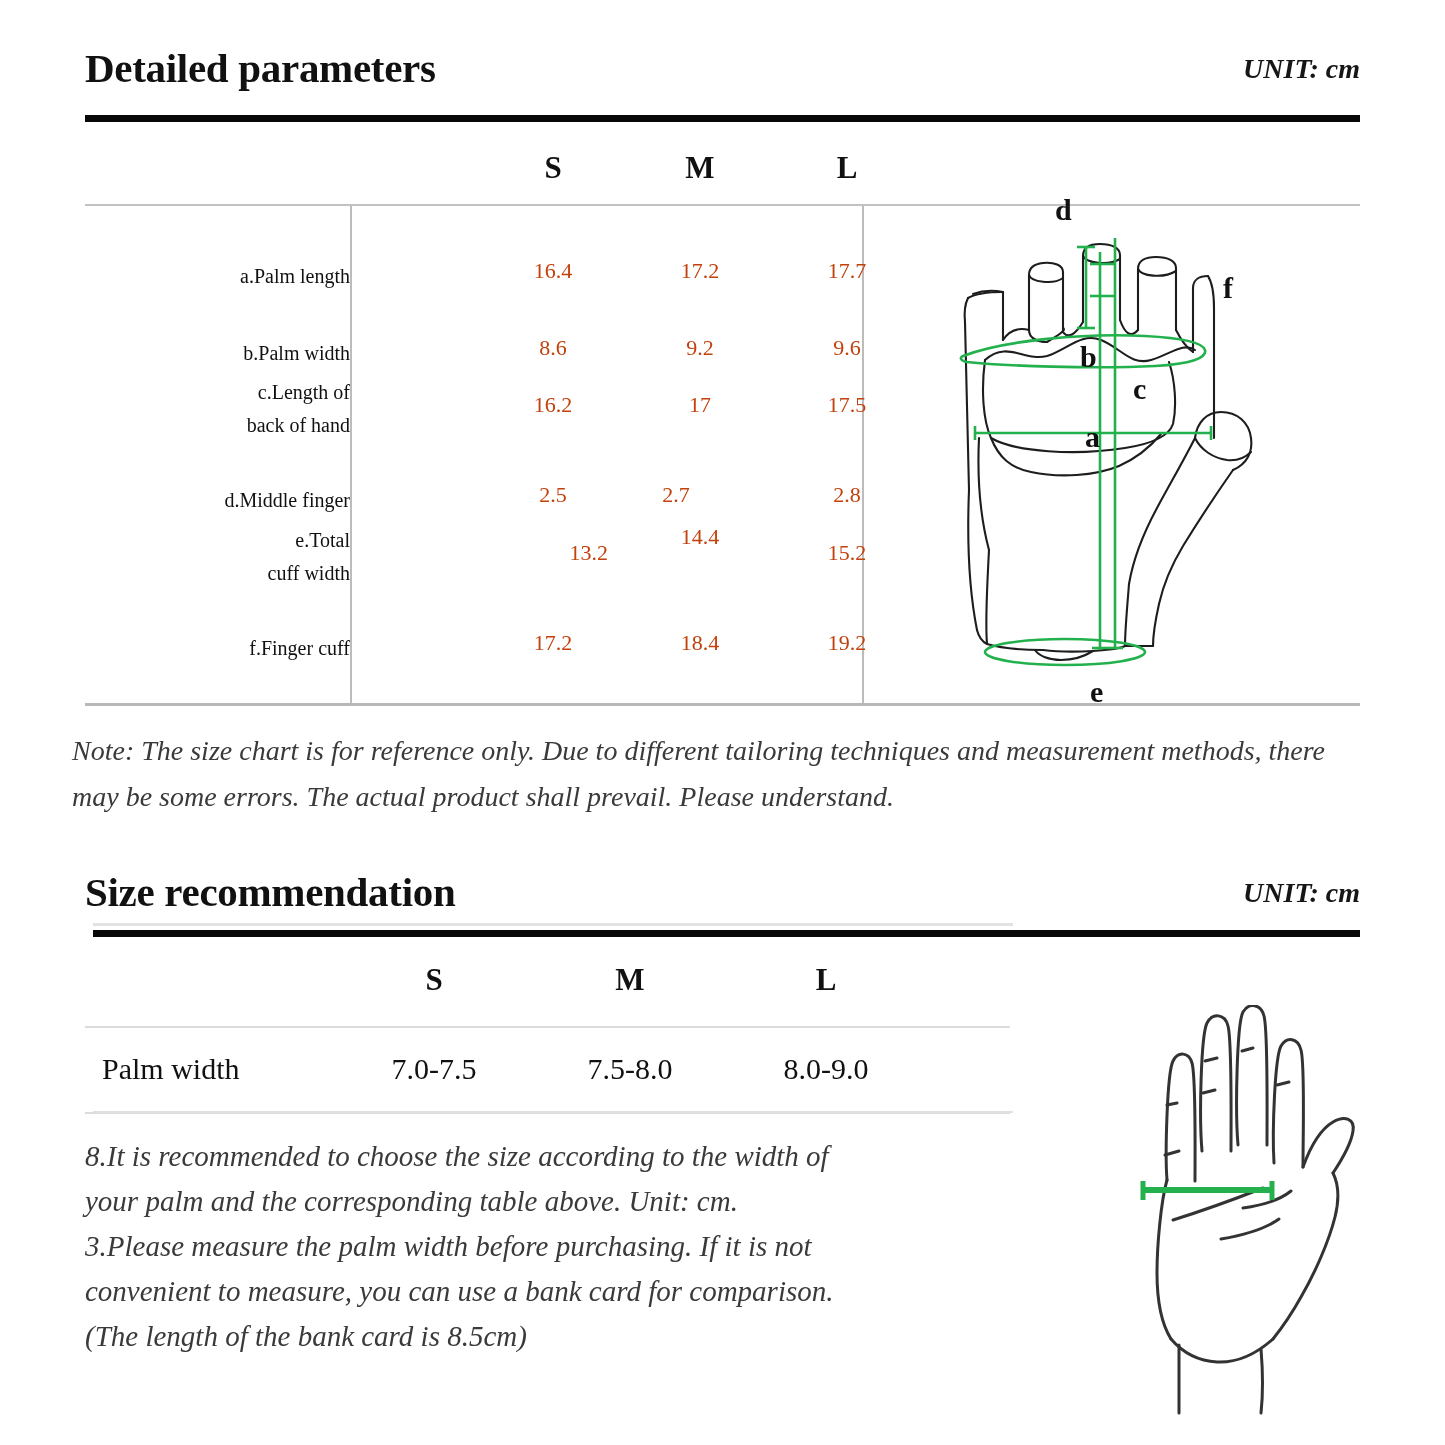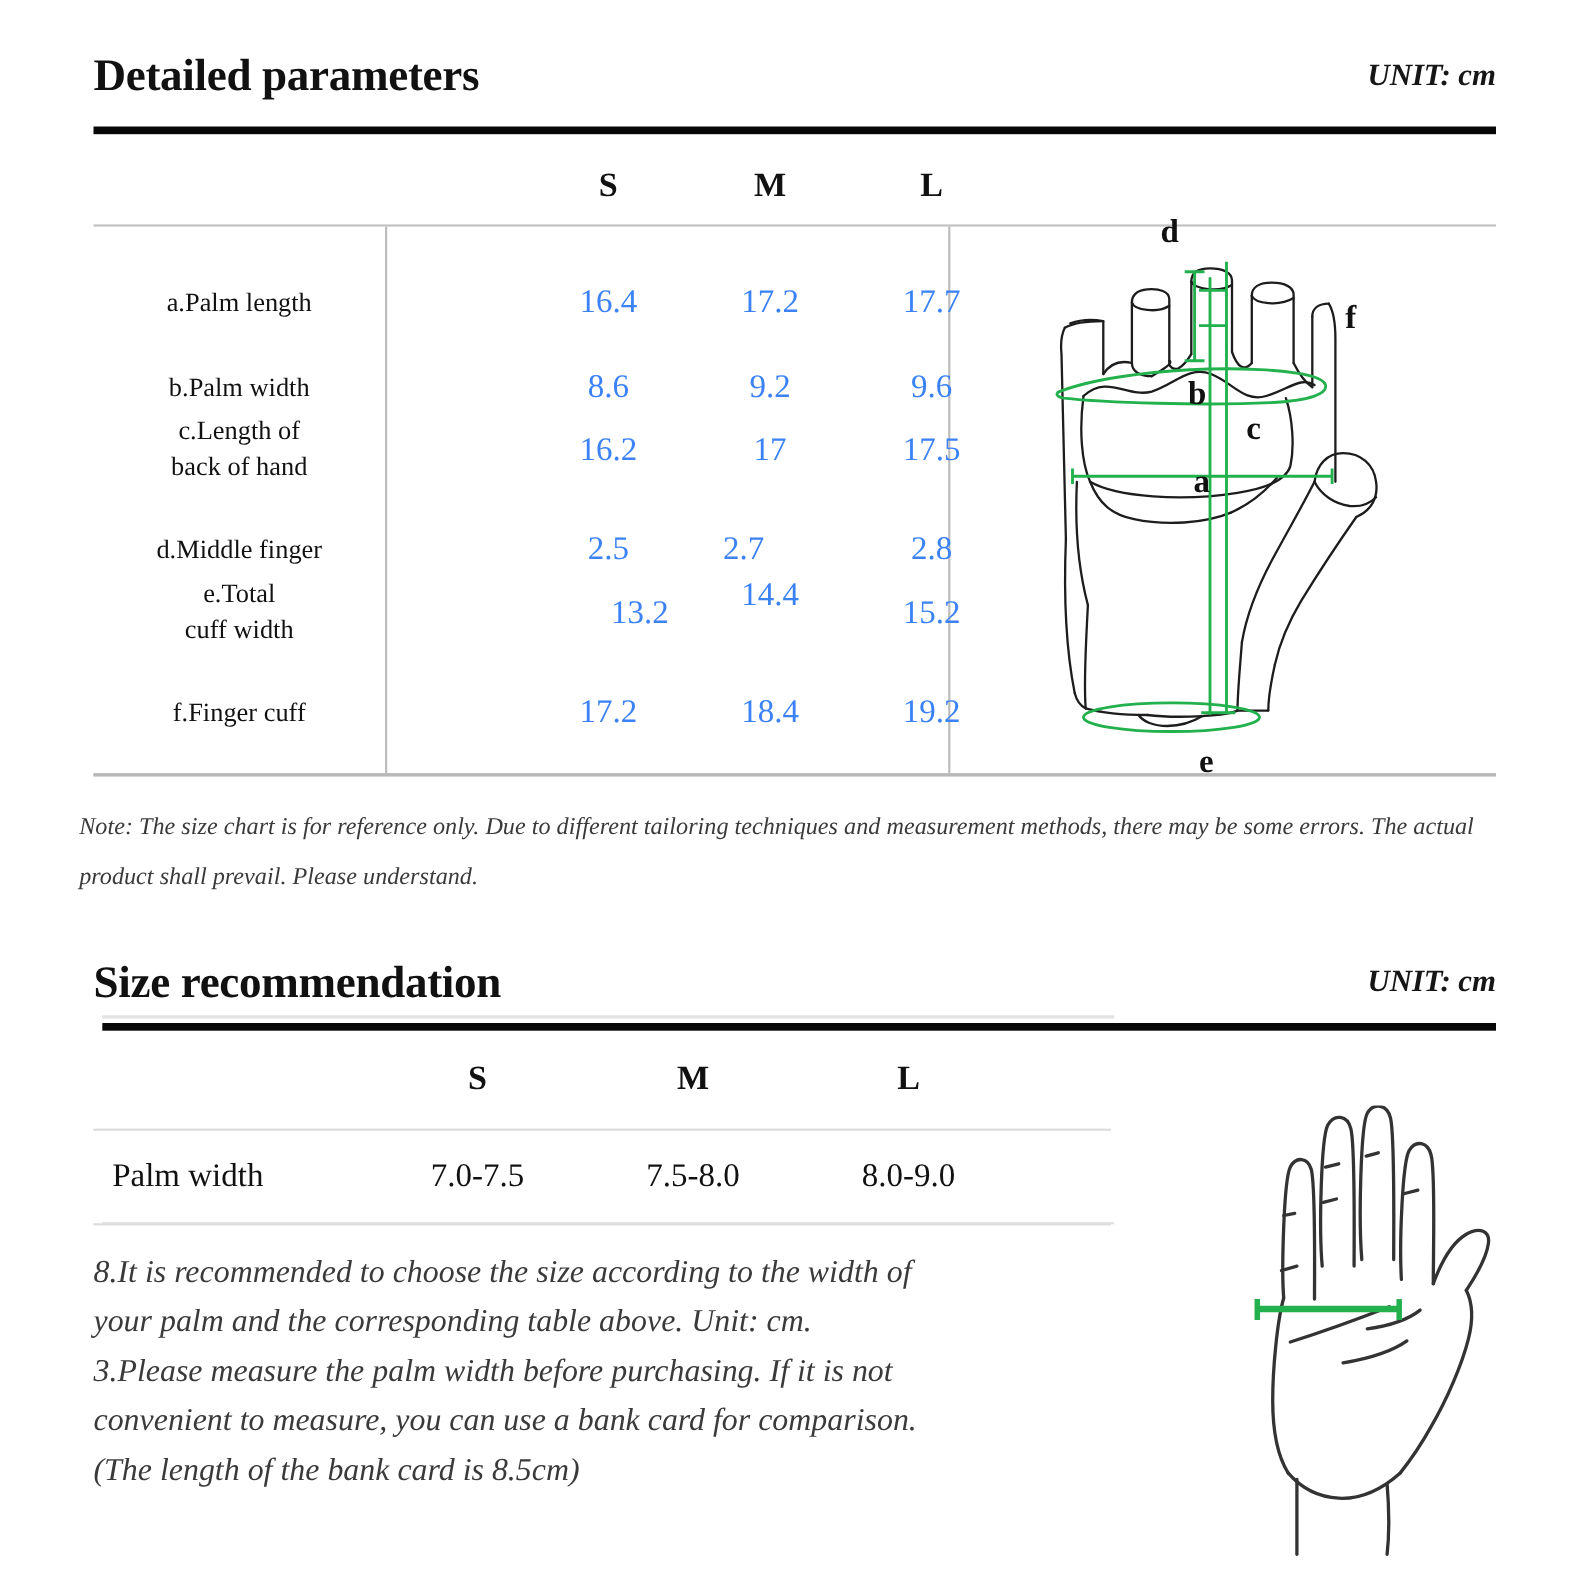--- a/index.html
+++ b/index.html
@@ -112,31 +112,31 @@
   .row {
     position: absolute;
     left: 0;
     width: 778px;
     height: 0;
   }
   .cell-label {
     position: absolute;
     left: 0;
     width: 265px;
-    text-align: center;
-    font-size: 24px;
+    text-align: right;
+    font-size: 20px;
     line-height: 33px;
     color: #111;
   }
   .cell-val {
     position: absolute;
     width: 110px;
     text-align: center;
-    font-size: 30px;
-    color: #3b82f6;
+    font-size: 22px;
+    color: #c2410c;
   }
 
   
   .t2 {
     position: absolute;
     left: 85px;
     top: 950px;
     width: 925px;
   }
   .t2-head {
@@ -180,21 +180,21 @@
     color: #111;
   }
 
   
   .note {
     position: absolute;
     left: 72px;
     top: 728px;
     width: 1300px;
     font-style: italic;
-    font-size: 22px;
+    font-size: 28px;
     line-height: 46px;
     color: #3a3a3a;
   }
   .tips {
     position: absolute;
     left: 85px;
     top: 1134px;
     width: 890px;
     font-style: italic;
     font-size: 29px;

